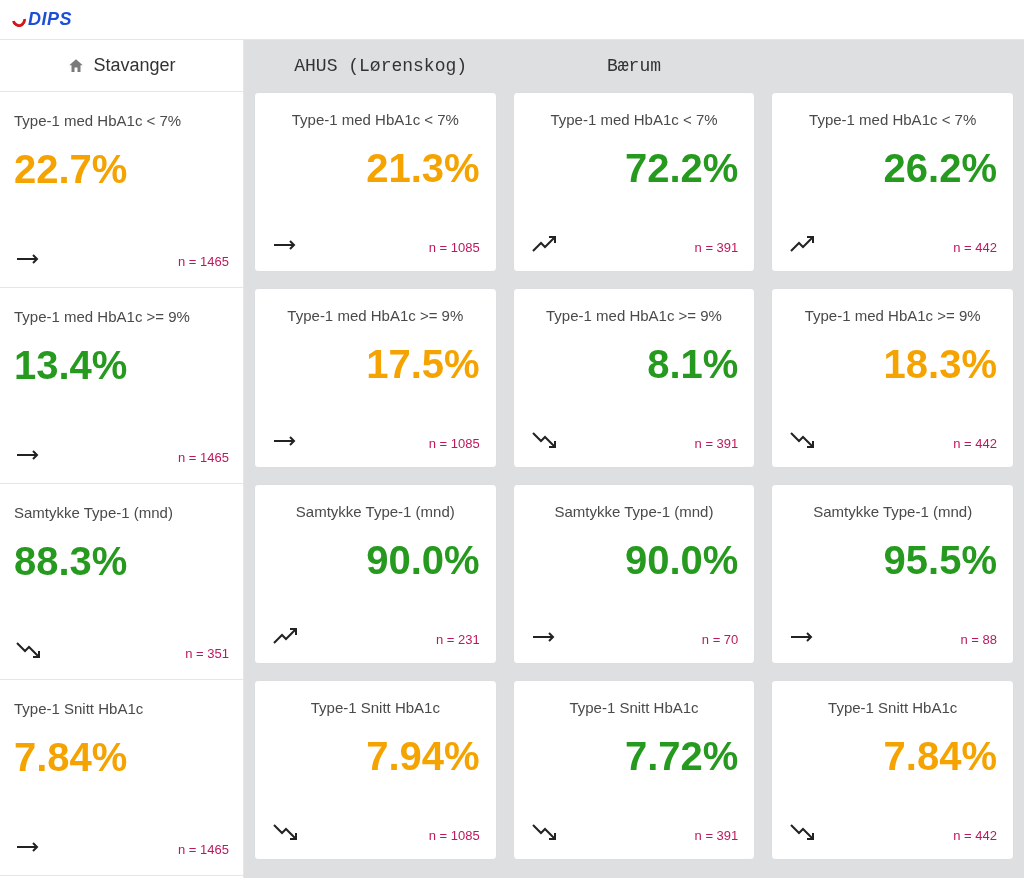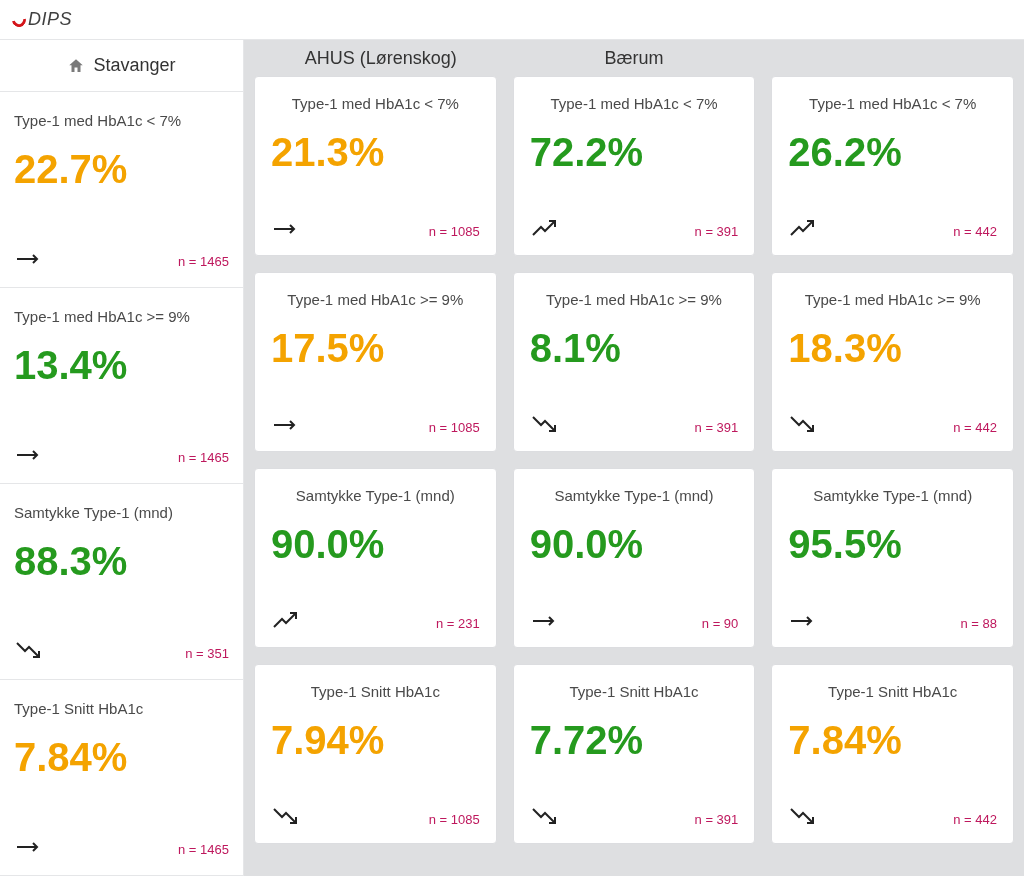--- a/index.html
+++ b/index.html
@@ -26,24 +26,24 @@
     display: flex;
     align-items: center;
     padding: 0 12px;
     border-bottom: 1px solid var(--border);
     background: #fff;
   }
   .logo {
     display: flex;
     align-items: center;
     gap: 2px;
-    font-weight: 400;
+    font-weight: 700;
     font-style: italic;
     font-size: 18px;
-    color: #404040;
+    color: #1d4ed8;
     letter-spacing: .5px;
   }
   .logo .swoosh {
     display:inline-block;
     width:14px;height:14px;
     border:3px solid #d4151a;
     border-right-color:transparent;
     border-bottom-color:transparent;
     border-radius:50%;
     transform: rotate(215deg);
@@ -106,22 +106,23 @@
 
   
   .main {
     background: var(--bg-panel);
     padding: 0 10px 18px 10px;
   }
   .col-headers {
     display:grid;
     grid-template-columns: repeat(3, 1fr);
     gap:0;
-    height:36px;
+    height:52px;
     align-items:center;
+    font-family:Liberation Mono, monospace;
   }
   .col-header {
     text-align:center;
     font-size:18px;
     color:#333;
   }
   .cards-grid {
     display:grid;
     grid-template-columns: repeat(3, 1fr);
     gap:16px;
@@ -130,21 +131,21 @@
     background:#fff;
     border:1px solid var(--card-border);
     border-radius:4px;
     padding:18px 16px 16px 16px;
     display:flex;
     flex-direction:column;
     min-height:180px;
     box-shadow: 0 0 0 rgba(0,0,0,0);
   }
   .card .card-title { text-align:center; }
-  .card .big { text-align:left; }
+  .card .big { text-align:right; }
 </style>
 </head>
 <body>
 
 <svg width="0" height="0" style="position:absolute">
   <defs>
     <g id="trend-flat">
         <line x1="2" y1="10" x2="22" y2="10"></line>
         <polyline points="18,6 22,10 18,14"></polyline>
       </g>
@@ -295,21 +296,21 @@
       <span class="n-label">n = 231</span>
     </div>
         </div>
         <div class="card">
     <div class="card-title">Samtykke Type-1 (mnd)</div>
     <div class="big green">90.0%</div>
     <div class="card-foot">
       <svg class="trend" viewBox="0 0 26 20">
               <use href="#trend-flat"></use>
             </svg>
-      <span class="n-label">n = 90</span>
+      <span class="n-label">n = 70</span>
     </div>
         </div>
         <div class="card">
     <div class="card-title">Samtykke Type-1 (mnd)</div>
     <div class="big green">95.5%</div>
     <div class="card-foot">
       <svg class="trend" viewBox="0 0 26 20">
               <use href="#trend-flat"></use>
             </svg>
       <span class="n-label">n = 88</span>

